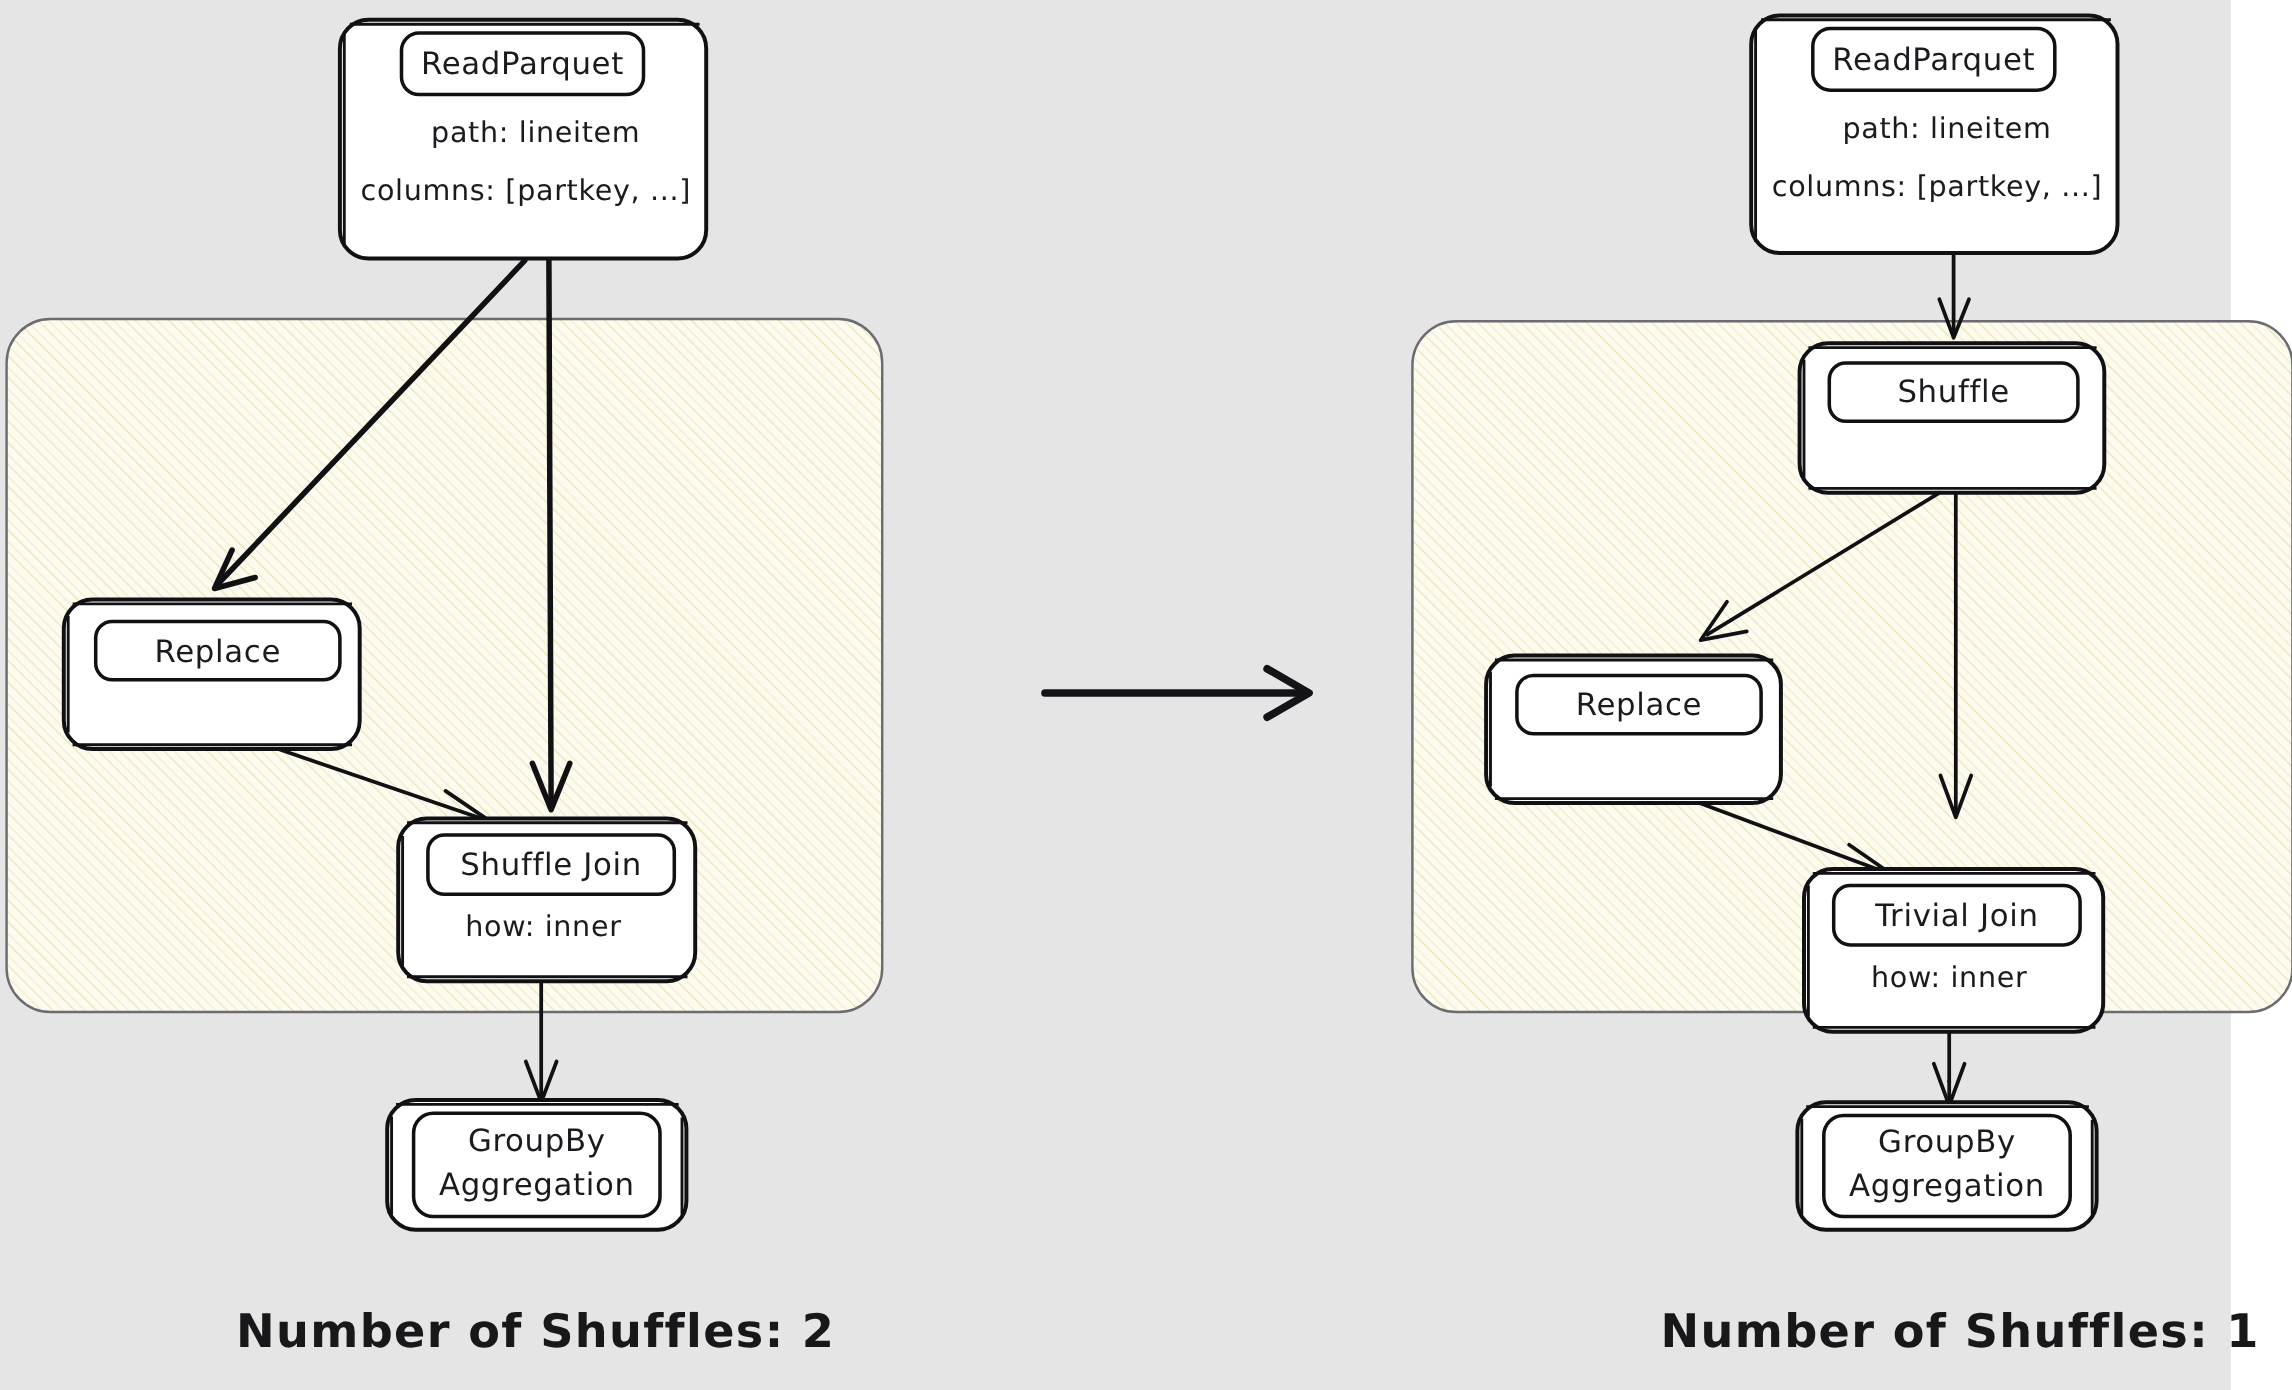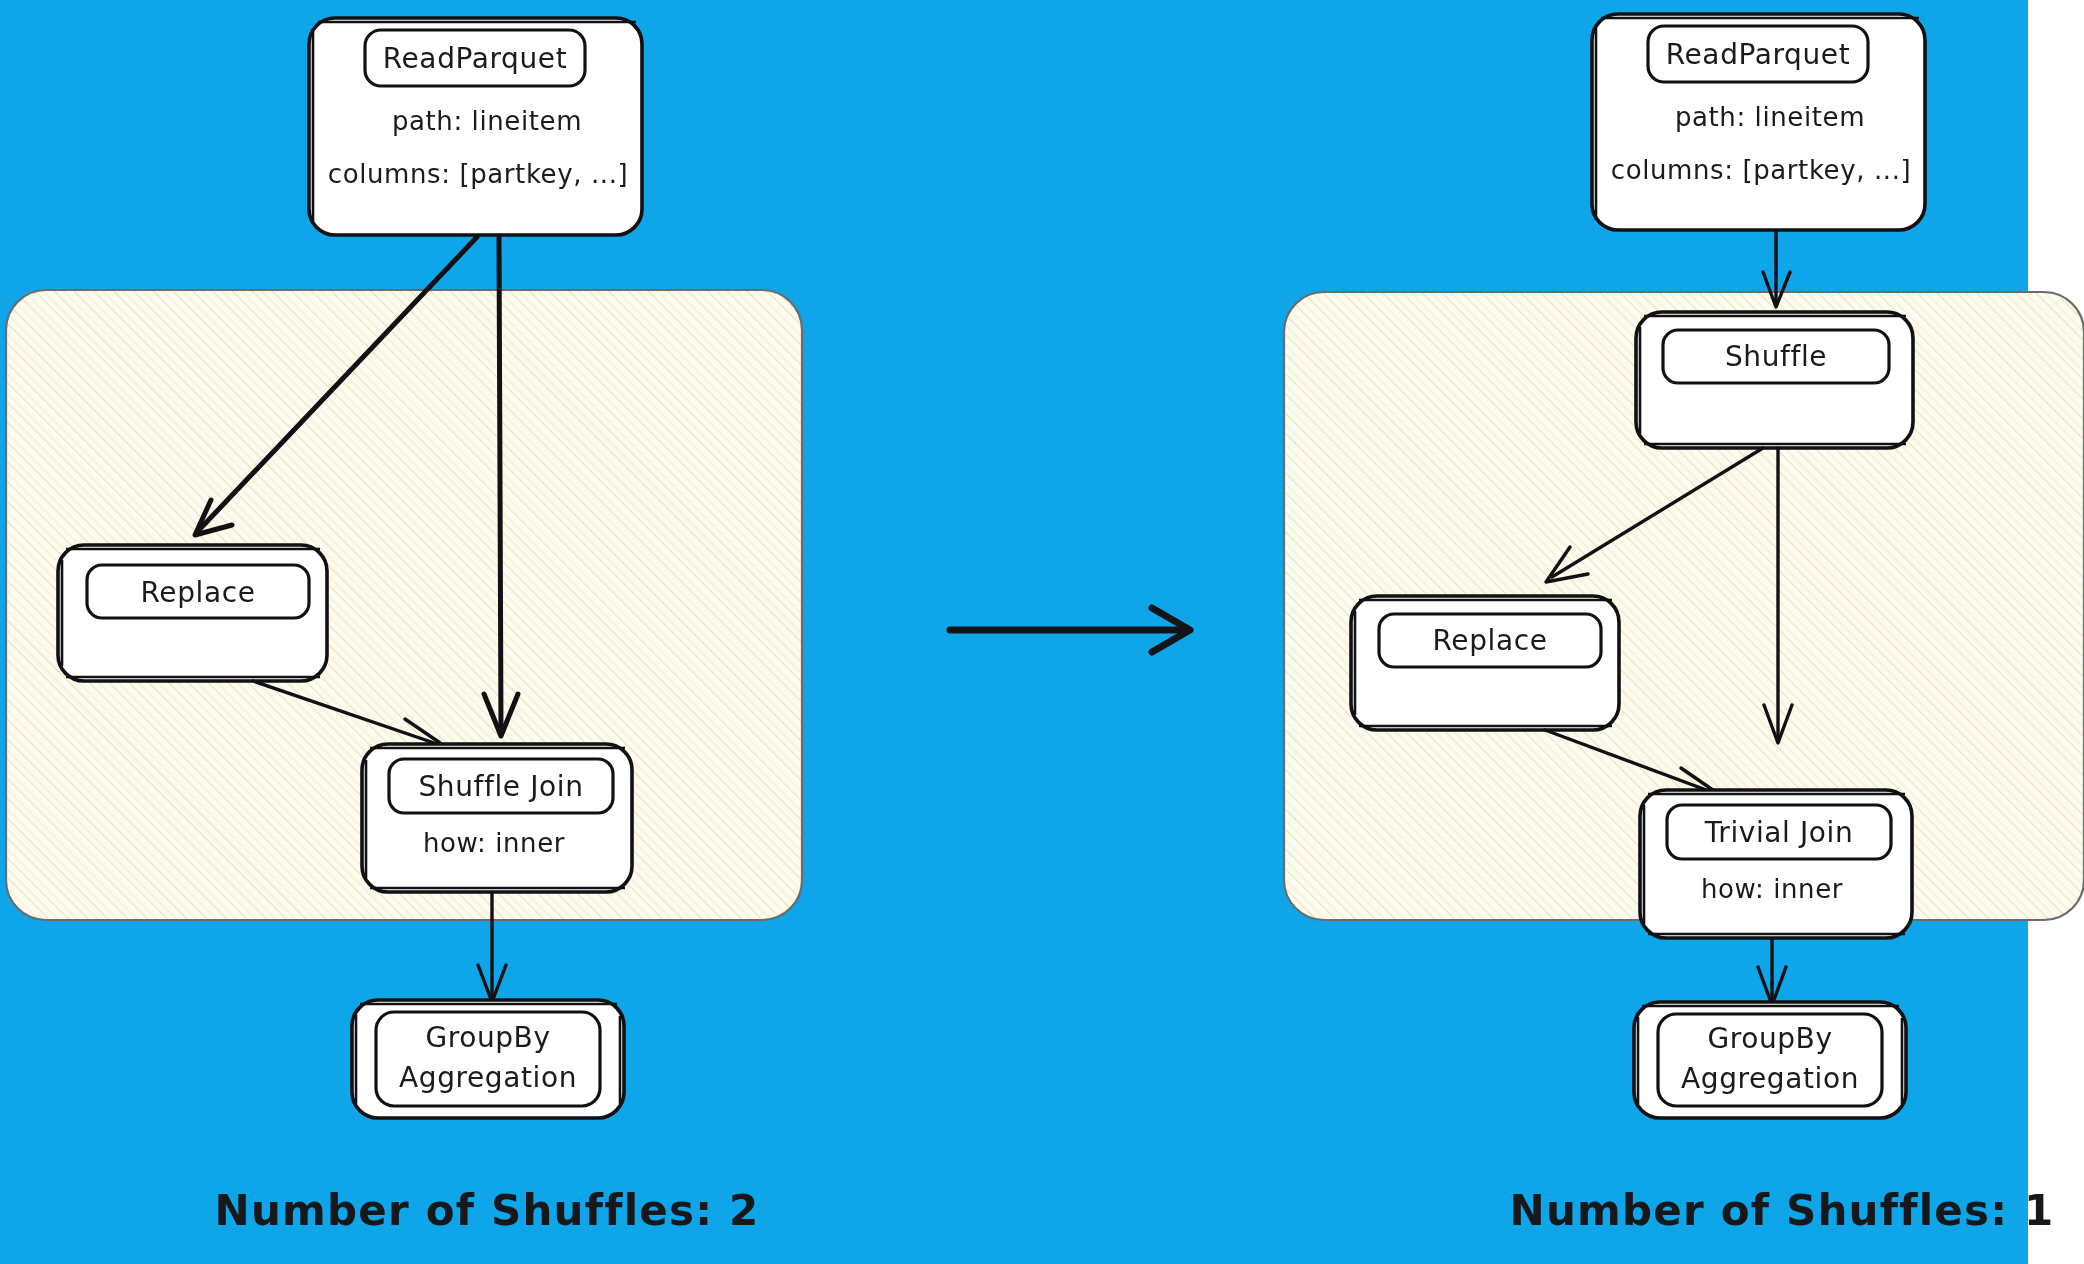--- a/index.html
+++ b/index.html
@@ -10,21 +10,21 @@
   body {
     width: 2084px;
     height: 1264px;
     font-family: "DejaVu Sans", sans-serif;
     overflow: hidden;
   }
   #canvas {
     position: relative;
     width: 2028px;
     height: 1264px;
-    background: #0ea5e9;
+    background: #e5e5e5;
   }
   svg.diagram {
     position: absolute;
     top: 0;
     left: 0;
     width: 2084px;
     height: 1264px;
   }
   .node-text {
     font-family: "DejaVu Sans", sans-serif;

